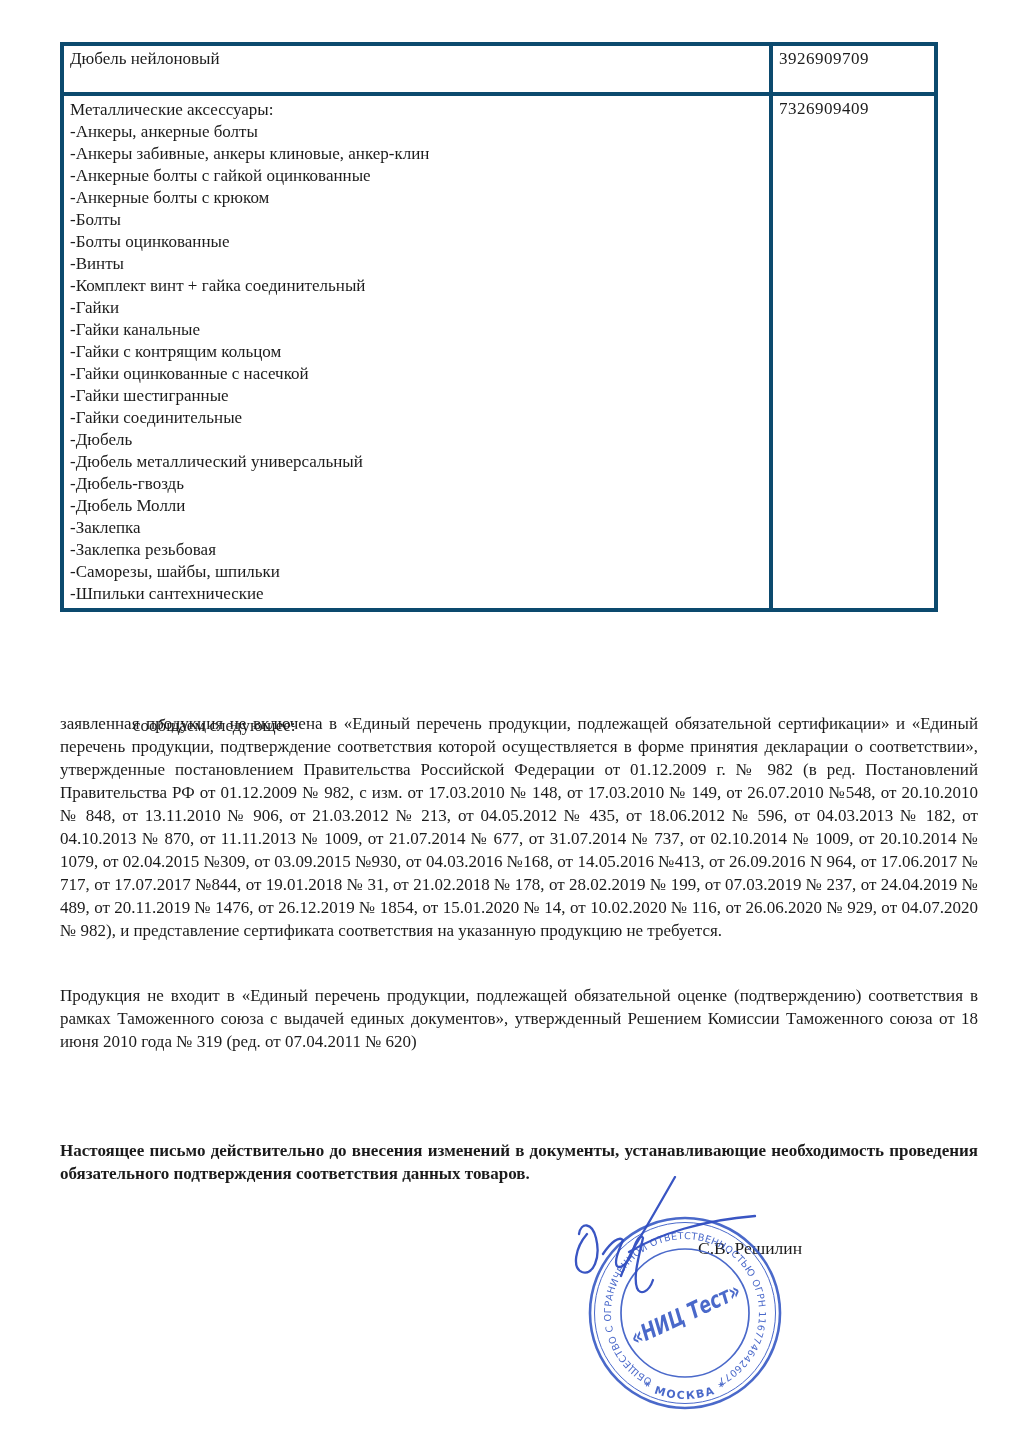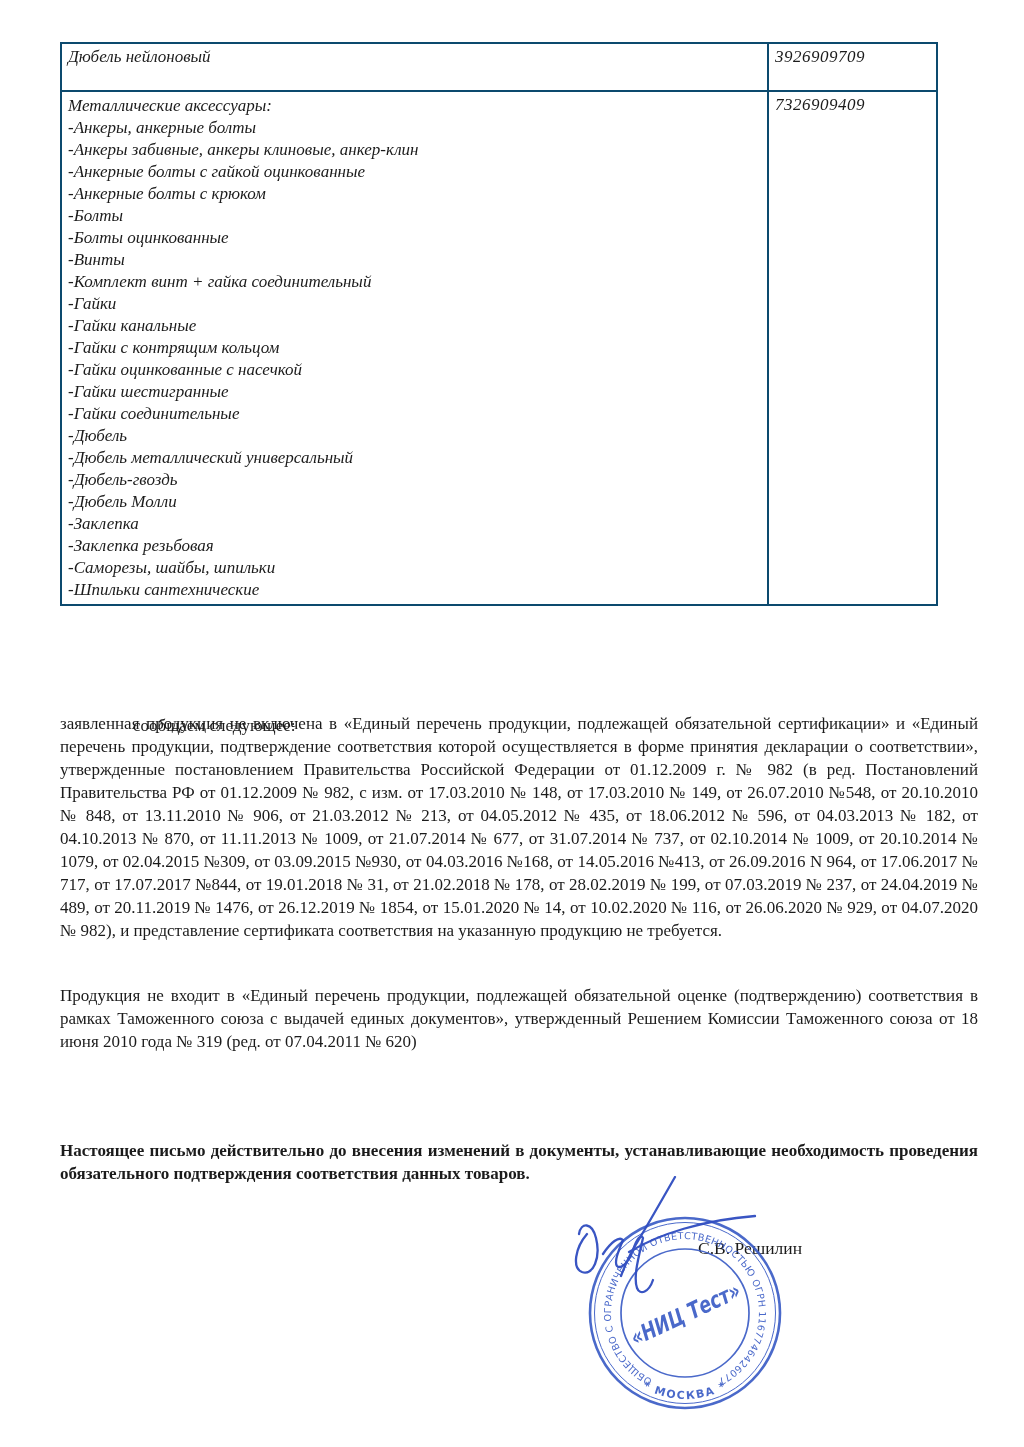--- a/index.html
+++ b/index.html
@@ -9,25 +9,24 @@
     background:#ffffff;
     font-family:"Liberation Serif", serif;
     color:#1b1b1b;
     overflow:hidden;
     margin:0 auto;
   }
   
   .table-wrap{position:absolute;left:60px;top:42px;width:878px;}
   table.doc-table{border-collapse:collapse;width:100%;table-layout:fixed;}
   table.doc-table td{
-    border:2px solid #0c4a6e;
+    border:4px solid #0c4a6e;
     vertical-align:top;
     font-size:17px;
     padding:3px 6px;
-    font-style:italic;
   }
   table.doc-table{border:1px solid #1d1d1d;}
   td.name-cell{width:693px;}
   td.code-cell{text-align:left;padding-top:10px;letter-spacing:0.5px;}
   tr.row-small td{height:40px;}
   .list-head{line-height:22px;}
   .list-line{line-height:22px;white-space:nowrap;}
   
   .intro{
     position:absolute;left:75px;top:672px;width:917px;

